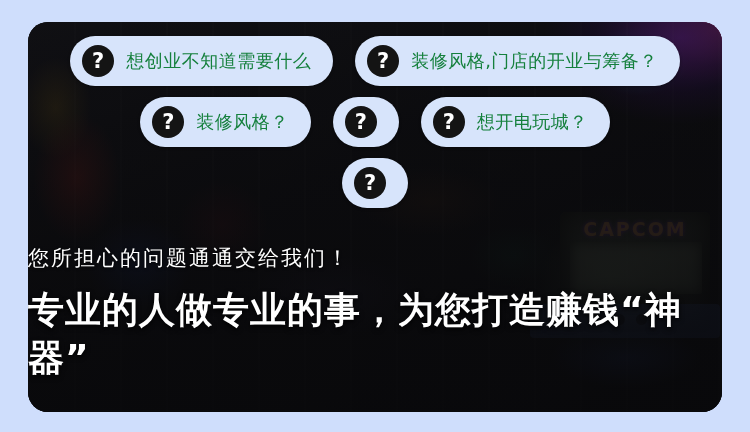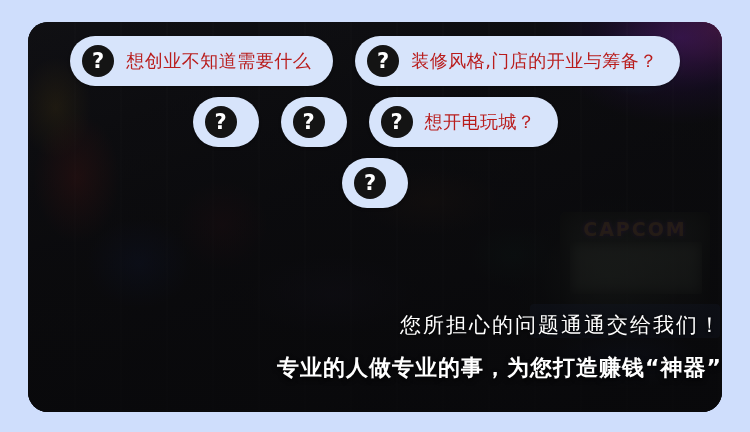--- a/index.html
+++ b/index.html
@@ -165,44 +165,44 @@
     background: #141414;
     color: #ffffff;
     font-size: 21px;
     font-weight: bold;
     line-height: 32px;
     text-align: center;
     font-family: "DejaVu Sans", sans-serif;
   }
   .pill-text {
     font-size: 18px;
-    color: #b91c1c;
+    color: #15803d;
     letter-spacing: .5px;
     white-space: nowrap;
     font-family: "DejaVu Sans", "Liberation Sans", sans-serif;
   }
 
   
   #headline {
     position: absolute;
     left: 0;
     right: 0;
     bottom: 30px;
-    text-align: right;
+    text-align: left;
     color: #ffffff;
   }
   #lede {
     font-size: 21px;
     letter-spacing: 2px;
     margin-bottom: 14px;
     font-family: "DejaVu Sans", "Liberation Sans", sans-serif;
     text-shadow: 0 1px 3px rgba(0,0,0,0.9);
   }
   .big-line {
-    font-size: 22px;
+    font-size: 36px;
     font-weight: bold;
     letter-spacing: 1px;
     line-height: 1.33;
     font-family: "DejaVu Sans", "Liberation Sans", sans-serif;
     text-shadow: 0 2px 5px rgba(0,0,0,0.95);
   }
 </style>
 </head>
 <body>
 
@@ -233,20 +233,21 @@
         </div>
         <div class="pill">
           <span class="qmark">?</span>
           <span class="pill-text">装修风格,门店的开业与筹备？</span>
         </div>
       </div>
 
       <div class="pill-row">
         <div class="pill">
           <span class="qmark">?</span>
+          <span class="pill-text">装修风格？</span>
         </div>
         <div class="pill">
           <span class="qmark">?</span>
         </div>
         <div class="pill">
           <span class="qmark">?</span>
           <span class="pill-text">想开电玩城？</span>
         </div>
       </div>
 

